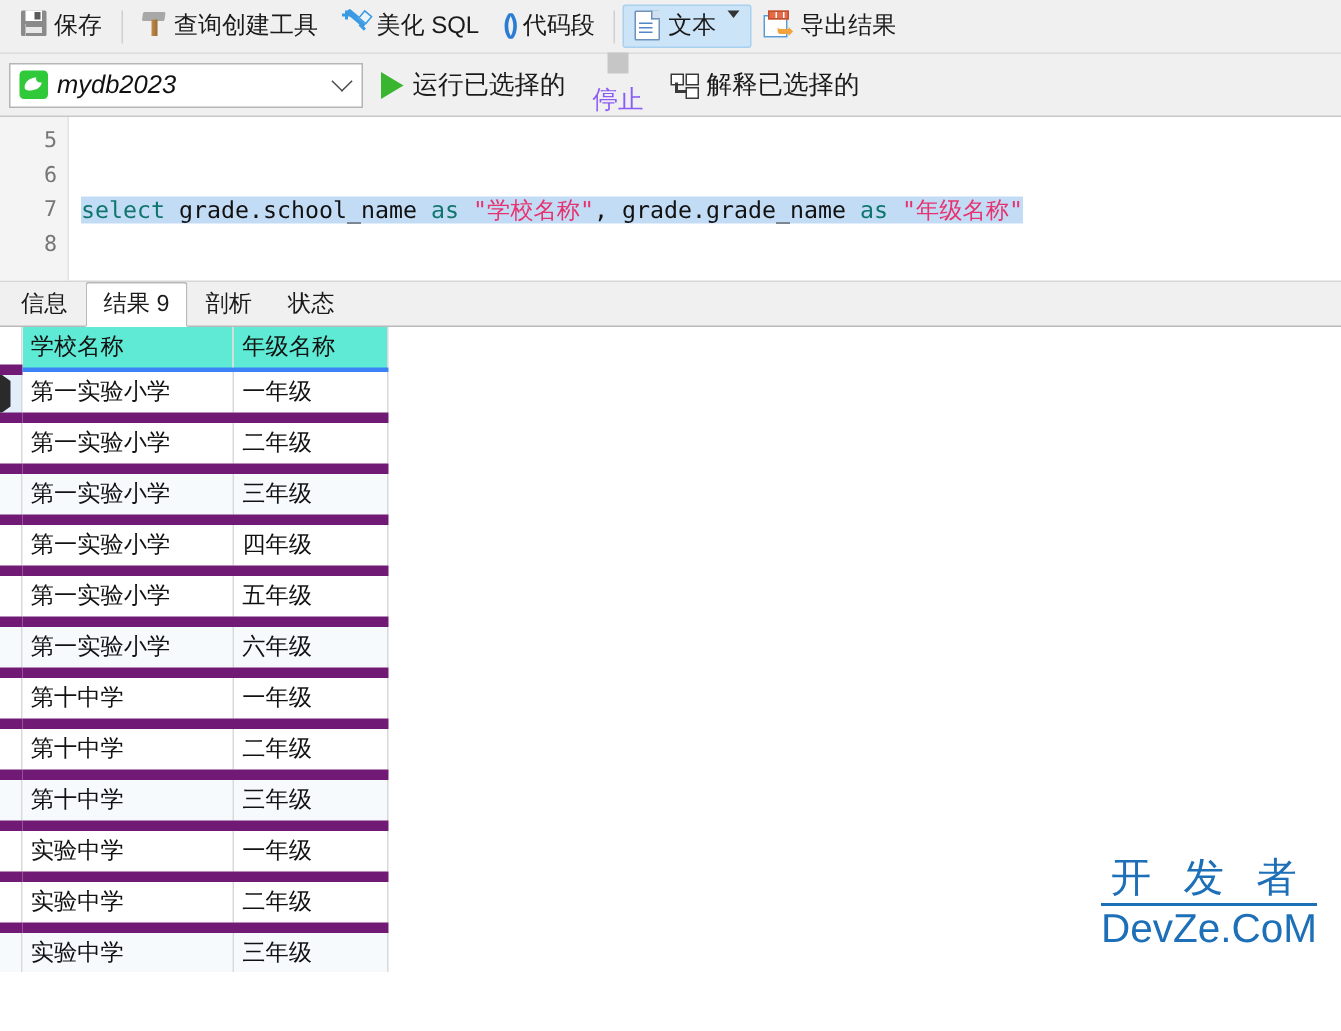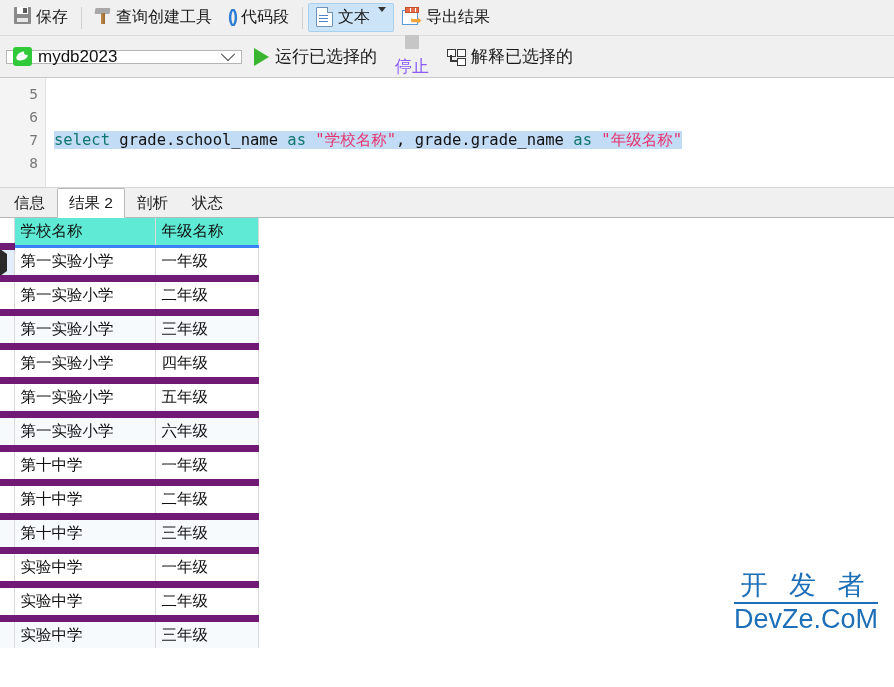--- a/index.html
+++ b/index.html
@@ -102,30 +102,31 @@
     height: 42px;
     background: #f0f0f0;
     border-bottom: 1px solid #c8c8c8;
     display: flex;
     align-items: center;
     box-sizing: border-box;
     padding-left: 6px;
     gap: 6px;
   }
   .combo {
-    height: 14px;
+    height: 30px;
     background: #ffffff;
     border: 1px solid #b5b5b5;
     display: flex;
     align-items: center;
     padding: 0 0 0 6px;
     box-sizing: border-box;
     font-size: 17px;
     color: #111;
     cursor: default;
+    font-style: italic;
   }
   .combo .lbl { margin-left: 6px; flex: 1; white-space: nowrap; }
   .combo .arrow {
     width: 26px; height: 100%;
     display: flex; align-items: center; justify-content: center;
   }
   .chev {
     width: 9px; height: 9px;
     border-right: 1.6px solid #4a4a4a;
     border-bottom: 1.6px solid #4a4a4a;
@@ -313,20 +314,30 @@
   <div class="tb-sep"></div>
 
   <div class="tb-btn">
     <span class="ico ico-hammer">
       <span class="head"></span>
         <span class="handle"></span>
     </span>
     <span>查询创建工具</span>
   </div>
 
+  <div class="tb-btn">
+    <span class="ico ico-wand">
+      <span class="stick"></span>
+        <span class="tip"></span>
+      <span class="sp1"></span>
+        <span class="sp2"></span>
+        <span class="sp3"></span>
+    </span>
+    <span>美化 SQL</span>
+  </div>
 
   <div class="tb-btn">
     <span class="ico ico-paren">()</span>
     <span>代码段</span>
   </div>
 
   <div class="tb-sep"></div>
 
   <div class="tb-btn active">
     <span class="ico ico-doc">
@@ -397,21 +408,21 @@
   <div class="code">
     <span class="ln"><span class="sel"><span class="kw">select</span><span> grade.school_name </span><span class="kw">as</span><span class="str"> "学校名称"</span><span>, grade.grade_name </span><span class="kw">as</span><span class="str"> "年级名称"</span></span></span>
     
     
     
   </div>
 </div>
 
 <div class="tabs">
   <div class="tab">信息</div>
-  <div class="tab sel-tab">结果 2</div>
+  <div class="tab sel-tab">结果 9</div>
   <div class="tab">剖析</div>
   <div class="tab">状态</div>
 </div>
 
 <div class="grid-wrap">
   <table class="grid">
     <thead>
       <tr>
         <th class="col-mark"></th>
         <th class="hdr col-a">学校名称</th>

